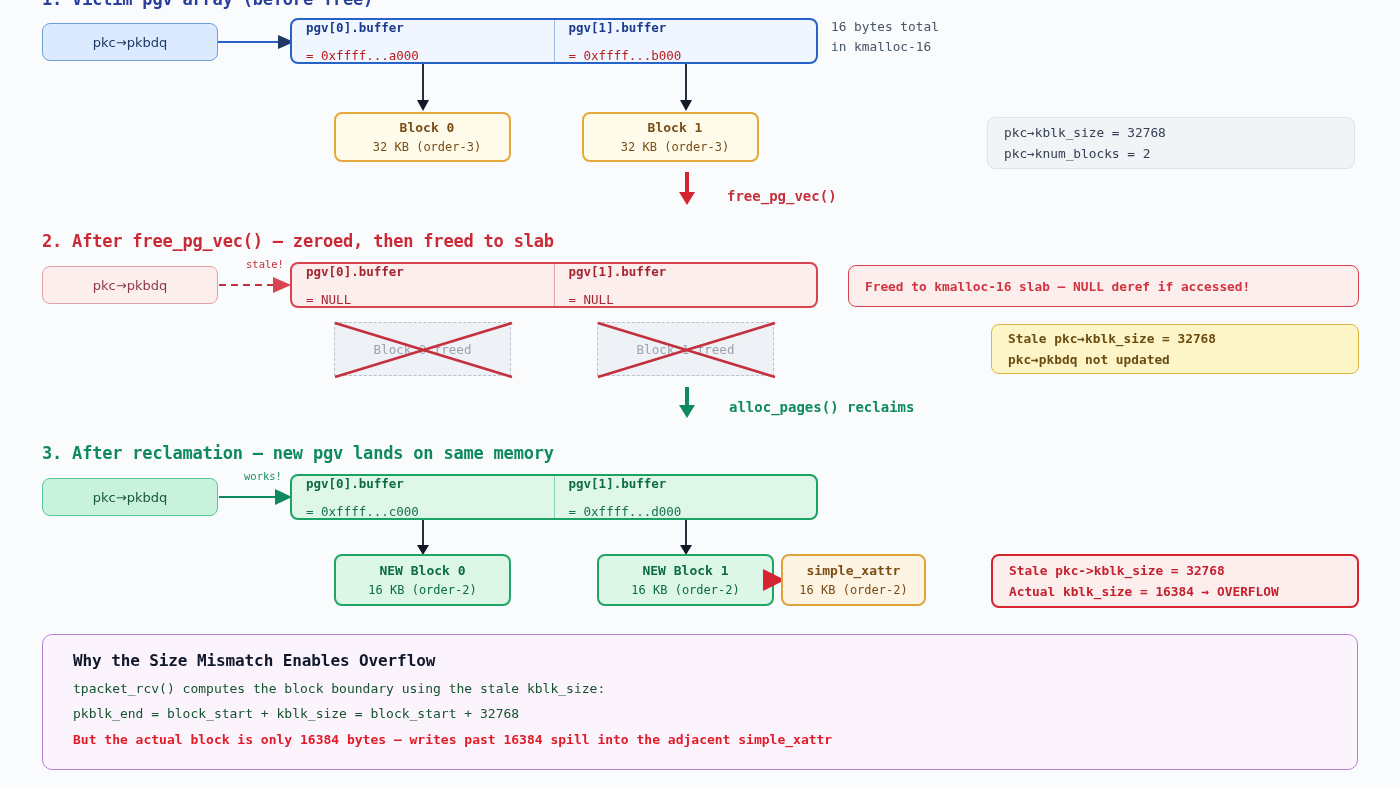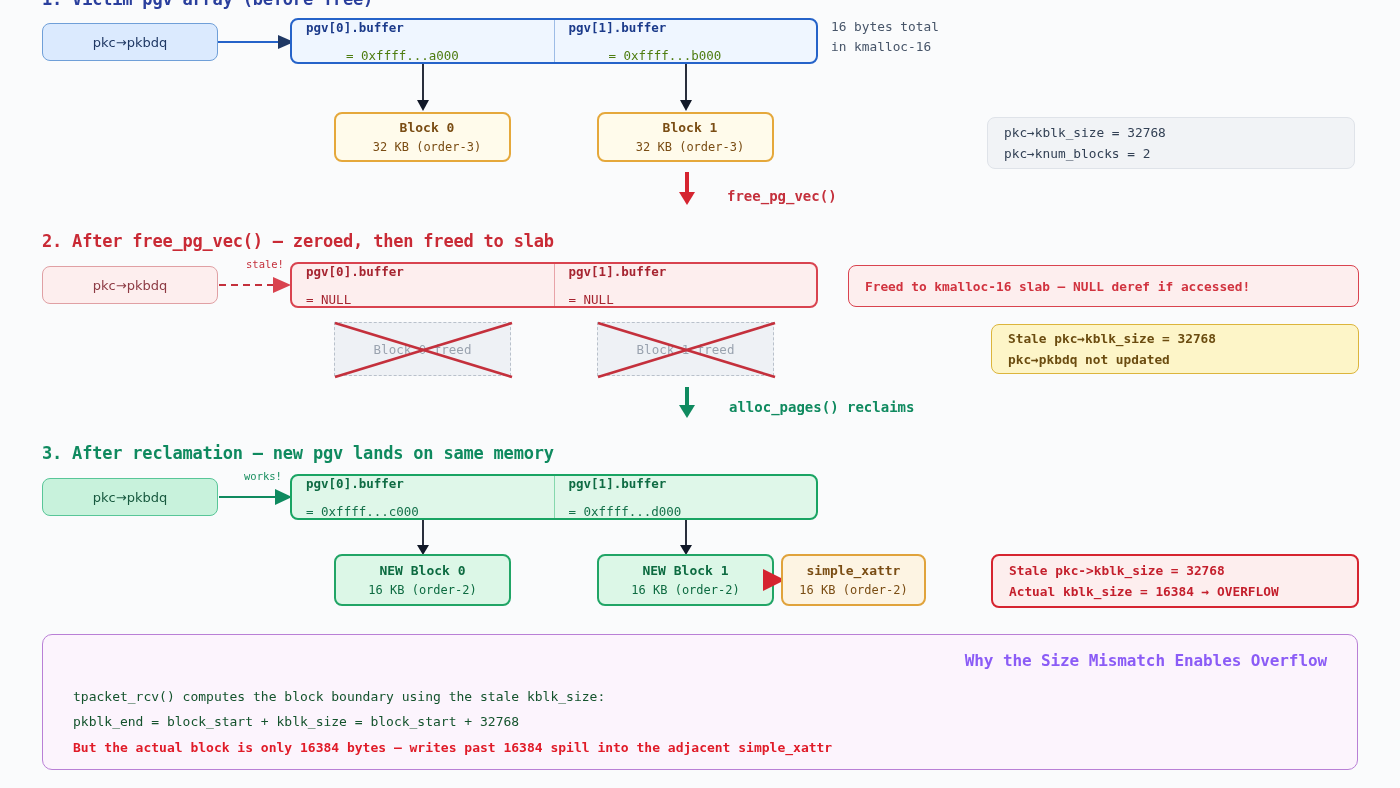--- a/index.html
+++ b/index.html
@@ -48,21 +48,21 @@
     flex: 1 1 0;
     padding: 9px 12px 8px 14px;
     display: flex; flex-direction: column; gap: 13px; justify-content: center;
   }
   .pgvwrap .cell + .cell { border-left-width: 1.4px; border-left-style: solid; }
   .cell .nm { font-weight: bold; font-size: 12.5px; }
   .cell .vl { font-size: 12.5px; }
 
   .pgv-blue  { background:#eff6ff; border:2px solid #2563c9; }
   .pgv-blue  .cell + .cell { border-left-color:#9dbce6; }
-  .pgv-blue  .nm { color:#1b3a8a; } .pgv-blue .vl { color:#4d7c0f;margin-left:40px; }
+  .pgv-blue  .nm { color:#1b3a8a; } .pgv-blue .vl { color:#b91c1c; }
 
   .pgv-red   { background:#fdeeee; border:2px solid #d9434f; }
   .pgv-red   .cell + .cell { border-left-color:#e8a3a8; }
   .pgv-red   .nm { color:#a62430; } .pgv-red .vl { color:#a62430; }
 
   .pgv-green { background:#dff7e9; border:2px solid #19a463; }
   .pgv-green .cell + .cell { border-left-color:#85d8ad; }
   .pgv-green .nm { color:#0e6b43; } .pgv-green .vl { color:#14714a; }
 
   
@@ -134,24 +134,24 @@
   
   #explainer {
     position: absolute;
     left: 42px; top: 634px; width: 1316px; height: 136px;
     background: #fcf4fd;
     border: 1.8px solid #b97fd6;
     border-radius: 10px;
     padding: 16px 30px;
   }
   #explainer h2 {
-    margin: 0 0 14px 0;
-    text-align: right;
+    margin: 0 0 6px 0;
+    text-align: left;
     font-size: 16px; font-weight: bold;
-    color: #8b5cf6;
+    color: #0f172a;
     letter-spacing: -0.1px;
   }
   #explainer .line { font-size: 13px; color:#14532d; line-height: 1.95; white-space: nowrap; }
   #explainer .line.warn { color:#e01b28; font-weight:bold; }
 </style>
 </head>
 <body>
 
 <div id="page">
 
@@ -186,21 +186,21 @@
   </svg>
   <svg class="arrow" style="left:675px; top:64px; width:22px; height:48px;">
     <line x1="11" y1="0" x2="11" y2="37" stroke="#111827" stroke-width="1.8"></line>
     <polygon points="5,36 17,36 11,47" fill="#111827"></polygon>
   </svg>
 
   <div class="blk blk-amber" style="left:334px; top:112px; width:177px; height:50px;">
     <span class="b1">Block 0</span>
     <span class="b2">32 KB (order-3)</span>
   </div>
-  <div class="blk blk-amber" style="left:597px; top:112px; width:177px; height:50px;">
+  <div class="blk blk-amber" style="left:582px; top:112px; width:177px; height:50px;">
     <span class="b1">Block 1</span>
     <span class="b2">32 KB (order-3)</span>
   </div>
 
   <div class="note note-grey" style="left:987px; top:117px; width:368px; height:52px;">
     <span class="ln">pkc→kblk_size = 32768</span>
     <span class="ln">pkc→knum_blocks = 2</span>
   </div>
 
   <svg class="arrow" style="left:678px; top:172px; width:18px; height:34px;">

